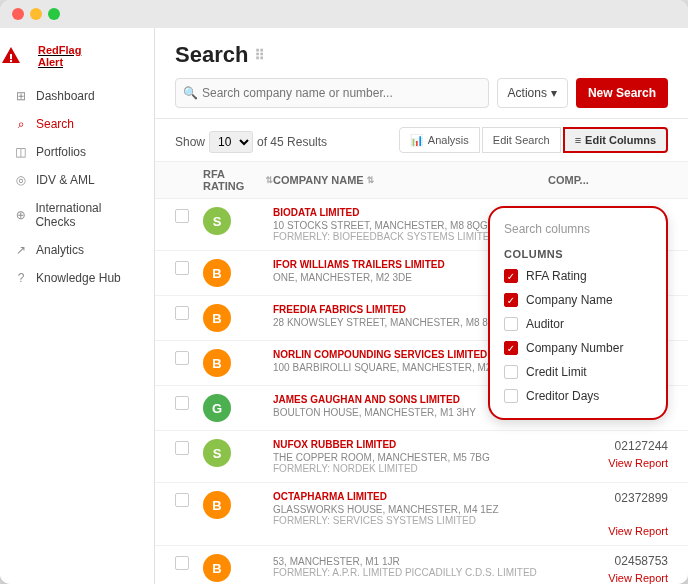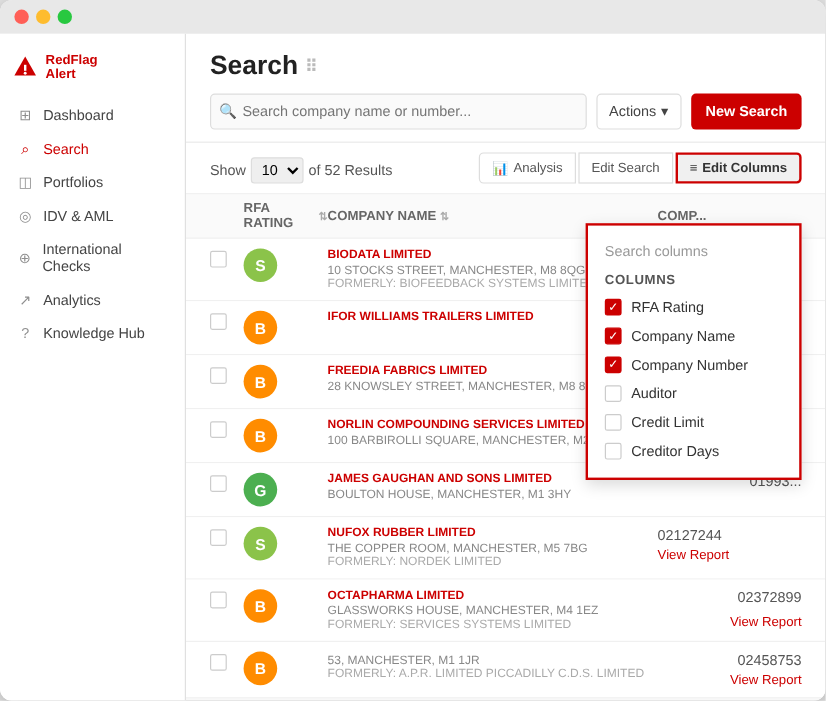--- a/index.html
+++ b/index.html
@@ -5,21 +5,21 @@
     * { box-sizing: border-box; margin: 0; padding: 0; }
     body { font-family: -apple-system, BlinkMacSystemFont, 'Segoe UI', sans-serif; background: #e8e8e8; display: flex; justify-content: center; align-items: center; min-height: 100vh; }
     .window { width: 688px; height: 584px; background: #f5f5f5; border-radius: 10px; overflow: hidden; box-shadow: 0 4px 20px rgba(0,0,0,0.3); display: flex; flex-direction: column; }
     .title-bar { height: 28px; background: #e8e8e8; display: flex; align-items: center; padding: 0 12px; gap: 6px; flex-shrink: 0; }
     .dot { width: 12px; height: 12px; border-radius: 50%; }
     .dot-red { background: #ff5f57; }
     .dot-yellow { background: #febc2e; }
     .dot-green { background: #28c840; }
     .app-body { display: flex; flex: 1; overflow: hidden; }
     .sidebar { width: 155px; background: #fff; border-right: 1px solid #e0e0e0; padding: 12px 0; flex-shrink: 0; }
-    .sidebar-logo { padding: 4px 10px 14px; display: flex; align-items: center; gap: 6px; }
+    .sidebar-logo { padding: 4px 0 14px; display: flex; align-items: center; gap: 16px; text-decoration: underline; }
     .logo-icon { width: 22px; height: 22px; }
     .logo-text { font-size: 11px; font-weight: 700; color: #cc0000; line-height: 1.1; }
     .sidebar-item { display: flex; align-items: center; gap: 8px; padding: 7px 14px; cursor: pointer; font-size: 12px; color: #444; }
     .sidebar-item.active { color: #cc0000; }
     .sidebar-icon { width: 14px; height: 14px; opacity: 0.6; display: flex; align-items: center; justify-content: center; font-size: 12px; }
     .sidebar-item.active .sidebar-icon { opacity: 1; color: #cc0000; }
     .main { flex: 1; display: flex; flex-direction: column; overflow: hidden; }
     .main-header { padding: 14px 20px 10px; background: #fff; border-bottom: 1px solid #e8e8e8; }
     .main-title { font-size: 22px; font-weight: 700; color: #222; display: flex; align-items: center; gap: 6px; }
     .drag-handle { color: #bbb; font-size: 14px; }
@@ -48,21 +48,21 @@
     .badge-s { background: #8bc34a; }
     .badge-b { background: #ff8c00; }
     .badge-g { background: #4caf50; }
     .company-info { display: flex; flex-direction: column; }
     .company-name { font-size: 10px; color: #cc0000; font-weight: 600; cursor: pointer; }
     .company-address { font-size: 10px; color: #888; margin-top: 2px; }
     .company-formerly { font-size: 10px; color: #aaa; }
     .comp-num { font-size: 12px; color: #555; display: flex; align-items: center; }
     .view-report { font-size: 11px; color: #cc0000; cursor: pointer; display: flex; align-items: flex-end; justify-content: flex-end; }
     
-    .dropdown-panel { position: absolute; top: 24px; right: 20px; width: 180px; background: #fff; border: 2px solid #cc0000; border-radius: 0; box-shadow: 0 4px 12px rgba(0,0,0,0.15); z-index: 100; padding: 10px 0; }
+    .dropdown-panel { position: absolute; top: 44px; right: 20px; width: 180px; background: #fff; border: 2px solid #cc0000; border-radius: 16px; box-shadow: 0 4px 12px rgba(0,0,0,0.15); z-index: 100; padding: 10px 0; }
     .dropdown-title { font-size: 12px; color: #999; padding: 4px 14px 8px; }
     .dropdown-section { font-size: 11px; font-weight: 700; color: #555; padding: 4px 14px; text-transform: uppercase; letter-spacing: 0.5px; }
     .dropdown-item { display: flex; align-items: center; gap: 8px; padding: 5px 14px; font-size: 12px; color: #333; cursor: pointer; }
     .chk { width: 14px; height: 14px; border: 1px solid #ccc; border-radius: 2px; display: flex; align-items: center; justify-content: center; }
     .chk.checked { background: #cc0000; border-color: #cc0000; }
     .chk.checked::after { content: '✓'; color: #fff; font-size: 10px; }
   </style>
 </head>
 <body>
 
@@ -139,21 +139,21 @@
       <div class="content">
 
         <div class="results-bar">
           <div class="show-controls">
             <span>Show</span>
             <select class="show-select">
               <option>10</option>
               <option>25</option>
               <option>50</option>
             </select>
-            <span>of 52 Results</span>
+            <span>of 45 Results</span>
           </div>
           <div class="tab-group">
             <button class="tab-btn">
               <span>📊</span>
               <span>Analysis</span>
             </button>
             <button class="tab-btn">
               <span>Edit Search</span>
             </button>
             <button class="tab-btn active-tab" style="border:2px solid #cc0000;">
@@ -199,20 +199,21 @@
   </div>
               <div class="table-row">
     <div>
                   <div class="checkbox"></div>
                 </div>
     <div>
                   <div class="rating-badge badge-b">B</div>
                 </div>
     <div class="company-info">
       <span class="company-name">IFOR WILLIAMS TRAILERS LIMITED</span>
+      <span class="company-address">ONE, MANCHESTER, M2 3DE</span>
 
     </div>
     <div style="display:flex;flex-direction:column;align-items:flex-end;gap:4px;">
       <span class="comp-num">01206...</span>
 
     </div>
   </div>
               <div class="table-row">
     <div>
                   <div class="checkbox"></div>
@@ -269,38 +270,38 @@
                   <div class="checkbox"></div>
                 </div>
     <div>
                   <div class="rating-badge badge-s">S</div>
                 </div>
     <div class="company-info">
       <span class="company-name">NUFOX RUBBER LIMITED</span>
       <span class="company-address">THE COPPER ROOM, MANCHESTER, M5 7BG</span>
       <span class="company-formerly">FORMERLY: NORDEK LIMITED</span>
     </div>
-    <div style="display:flex;flex-direction:column;align-items:flex-start;gap:4px;">
+    <div style="display:flex;flex-direction:column;align-items:flex-end;gap:4px;">
       <span class="comp-num">02127244</span>
       <span class="view-report">View Report</span>
     </div>
   </div>
               <div class="table-row">
     <div>
                   <div class="checkbox"></div>
                 </div>
     <div>
                   <div class="rating-badge badge-b">B</div>
                 </div>
     <div class="company-info">
       <span class="company-name">OCTAPHARMA LIMITED</span>
       <span class="company-address">GLASSWORKS HOUSE, MANCHESTER, M4 1EZ</span>
       <span class="company-formerly">FORMERLY: SERVICES SYSTEMS LIMITED</span>
     </div>
-    <div style="display:flex;flex-direction:column;align-items:flex-end;gap:8px;">
+    <div style="display:flex;flex-direction:column;align-items:flex-end;gap:20px;">
       <span class="comp-num">02372899</span>
       <span class="view-report">View Report</span>
     </div>
   </div>
               <div class="table-row">
     <div>
                   <div class="checkbox"></div>
                 </div>
     <div>
                   <div class="rating-badge badge-b">B</div>
@@ -322,29 +323,29 @@
             <div id="dropdown-items">
                 <div class="dropdown-item">
     <div class="chk checked"></div>
     <span>RFA Rating</span>
   </div>
                 <div class="dropdown-item">
     <div class="chk checked"></div>
     <span>Company Name</span>
   </div>
                 <div class="dropdown-item">
+    <div class="chk "></div>
+    <span>Auditor</span>
+  </div>
+                <div class="dropdown-item">
     <div class="chk checked"></div>
     <span>Company Number</span>
   </div>
                 <div class="dropdown-item">
     <div class="chk "></div>
-    <span>Auditor</span>
-  </div>
-                <div class="dropdown-item">
-    <div class="chk "></div>
     <span>Credit Limit</span>
   </div>
                 <div class="dropdown-item">
     <div class="chk "></div>
     <span>Creditor Days</span>
   </div>
               </div>
           </div>
         </div>
 

